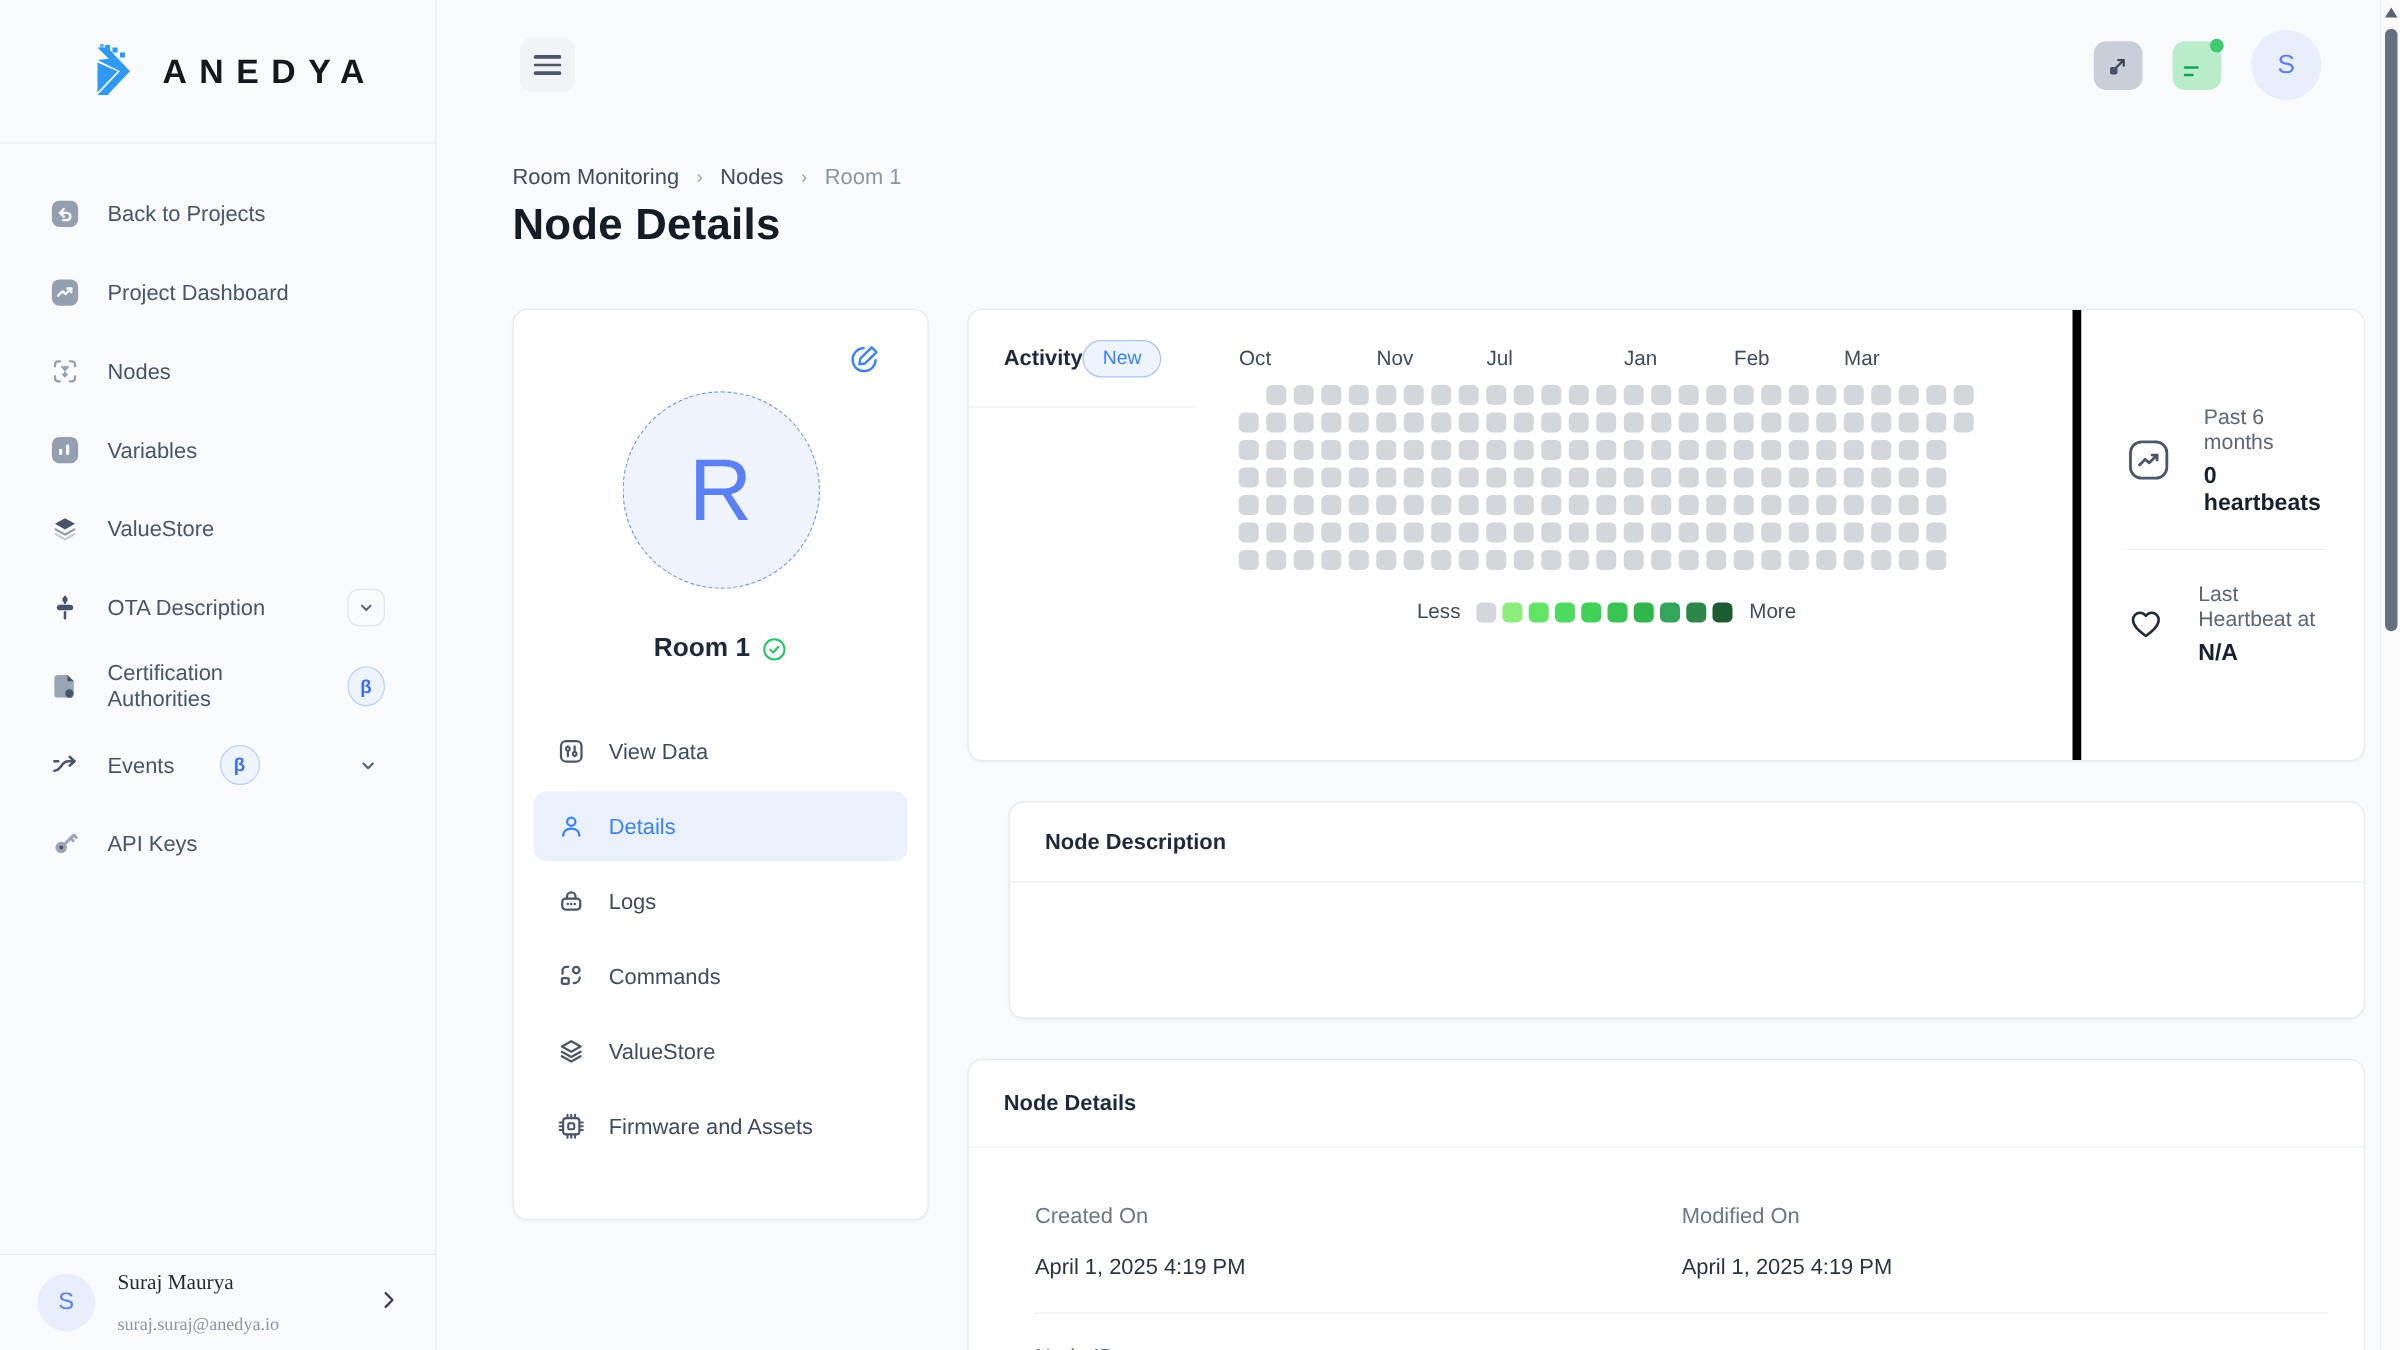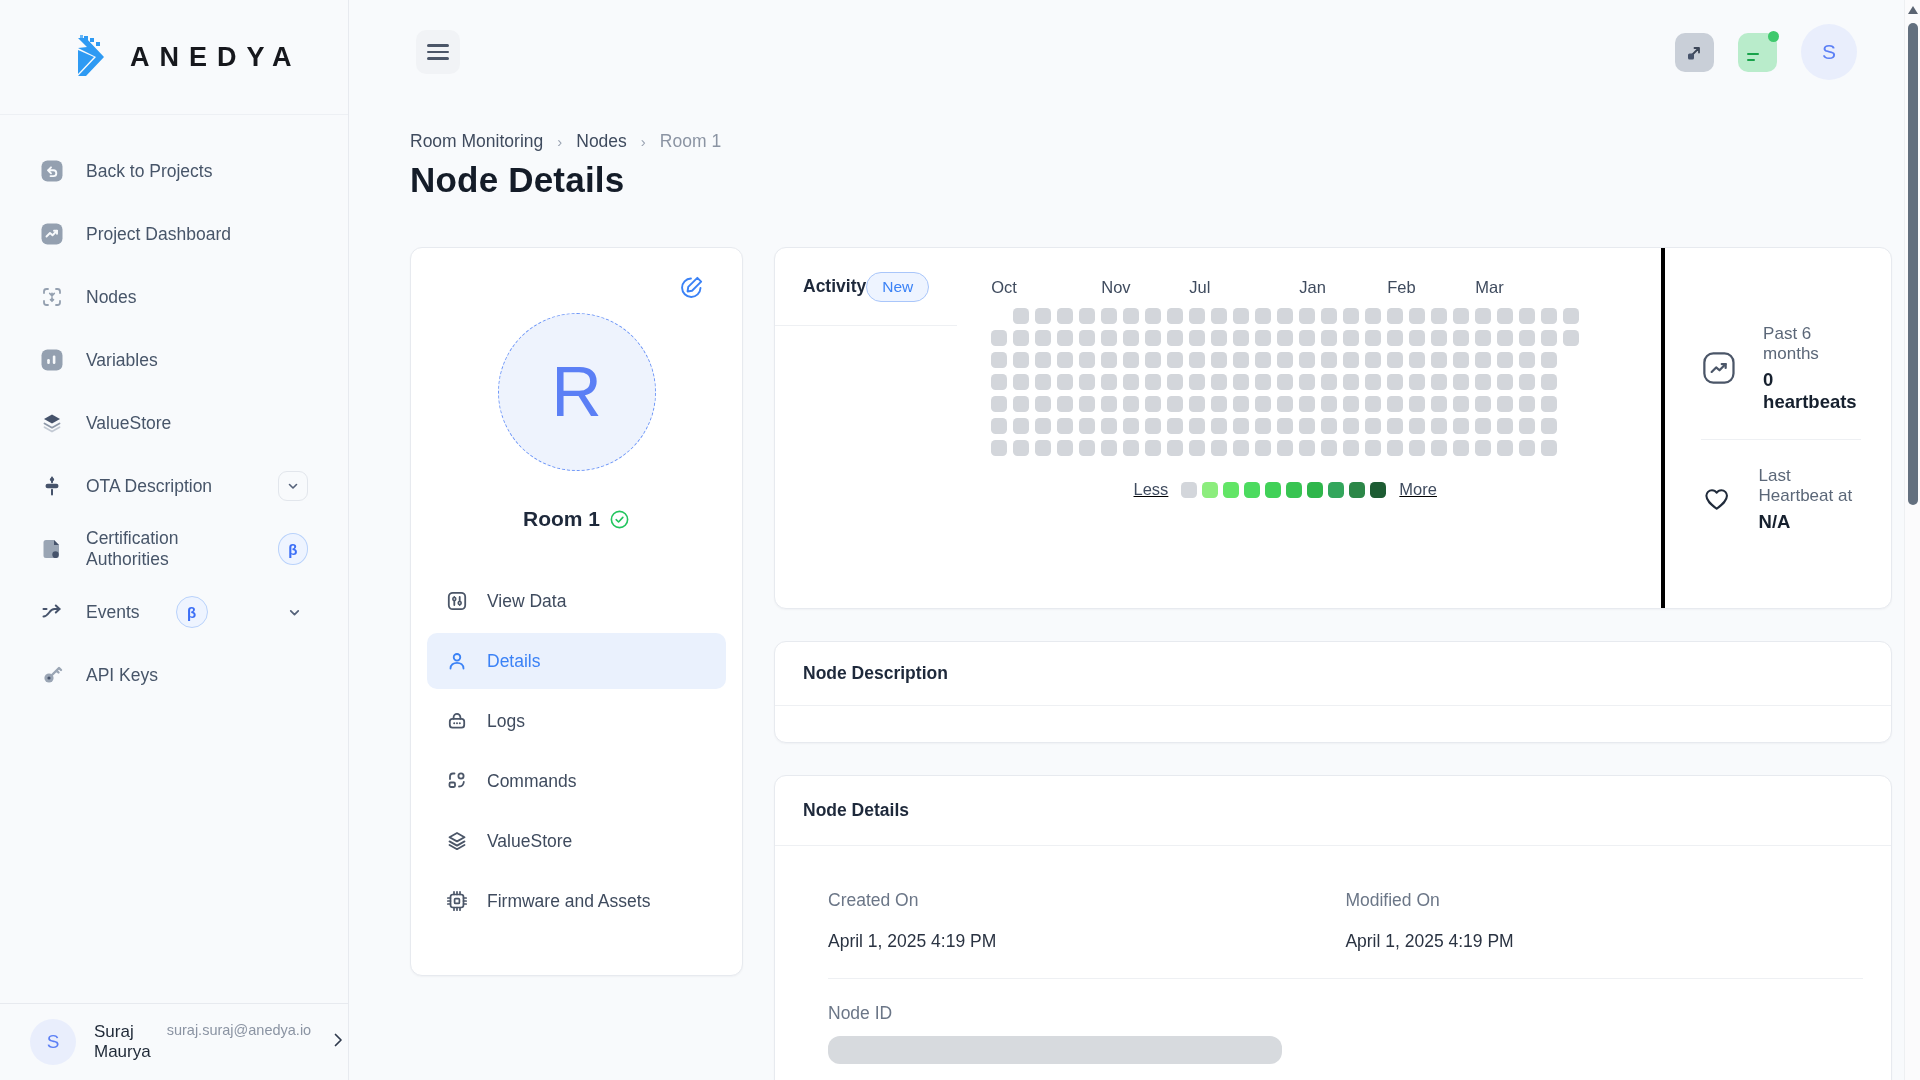--- a/index.html
+++ b/index.html
@@ -14,21 +14,21 @@
   .logo-text { font-size:27px; font-weight:700; letter-spacing:10px; color:#16181d; }
   .nav { padding:36px 24px 0 40px; display:flex; flex-direction:column; gap:23px; flex:1; }
   .nav-item { display:flex; align-items:center; gap:22px; height:40px; cursor:pointer; }
   .nav-item .label { font-size:17.5px; color:#475569; }
   .badge-beta { display:inline-flex; align-items:center; justify-content:center; width:32px; height:32px; border-radius:50%; border:1px solid #b9d2fb; background:#eef4ff; color:#3b6ef6; font-size:15px; font-weight:700; margin-left:14px; }
   .chev-box { width:30px; height:30px; border:1px solid #e2e6ec; border-radius:9px; display:flex; align-items:center; justify-content:center; margin-left:auto; margin-right:16px; }
   .chev-plain { margin-left:auto; margin-right:22px; display:flex; align-items:center; }
   .icon-sq { width:24px; height:24px; flex:none; }
   .user-card { border-top:1px solid #e7eaef; height:77px; display:flex; align-items:center; padding:0 28px 0 30px; gap:18px; cursor:pointer; }
   .user-avatar { width:46px; height:46px; border-radius:50%; background:#e9eefc; color:#5b7ff5; font-size:19px; display:flex; align-items:center; justify-content:center; flex:none; }
-  .user-meta { display:flex; flex-direction:row; gap:16px; }
+  .user-meta { display:flex; flex-direction:column; gap:16px;font-family:Liberation Serif, serif; }
   .user-name { font-size:17px; color:#1f2937; font-weight:500; }
   .user-email { font-size:14.5px; color:#8b94a3; }
   .user-chev { margin-left:auto; }
 
   
   .main { flex:1; padding:24px 63px 0 61px; display:flex; flex-direction:column; overflow:hidden; }
   .topbar { display:flex; align-items:center; }
   .hamburger { width:44px; height:44px; margin-left:6px; background:#f1f3f6; border:none; border-radius:10px; display:flex; flex-direction:column; justify-content:center; align-items:center; gap:4px; cursor:pointer; }
   .hamburger span { display:block; width:22px; height:2.6px; background:#4b5668; border-radius:2px; }
   .top-actions { margin-left:auto; display:flex; align-items:center; gap:24px; }
@@ -63,41 +63,41 @@
   .menu-item.active { background:#eaf1fd; }
   .menu-item.active .mi-label { color:#3b82f6; }
 
   
   .right-col { flex:1; display:flex; flex-direction:column; gap:32px; }
   .activity-card { height:362px; display:flex; flex-direction:row; }
   .card-head { height:78px; display:flex; align-items:center; padding:0 28px; border-bottom:1px solid #eef0f3; }
   .card-head-title { font-size:17.5px; font-weight:700; color:#1e293b; }
   .badge-new { margin-left:auto; border:1px solid #a9c6fa; background:#eef4ff; color:#3b82f6; font-size:15.5px; padding:5px 15px; border-radius:999px; }
   .activity-body { flex:1; display:flex; min-height:0; }
-  .heat-zone { width:708px; min-width:708px; padding:30px 0 0 34px; display:flex; flex-direction:column; border-right:4px solid #000000;text-decoration:underline; }
+  .heat-zone { width:708px; min-width:708px; padding:30px 0 0 34px; display:flex; flex-direction:column; border-right:7px solid #000000; }
   .months { position:relative; height:26px; width:588px; }
   .months span { position:absolute; top:0; font-size:16.5px; color:#3f4b5e; }
   .heatgrid { display:flex; gap:6px; margin-top:4px; }
   .hm-col { display:flex; flex-direction:column; gap:6px; }
   .hm-cell { width:16px; height:16px; border-radius:4.5px; }
   .hm-cell.hide { visibility:hidden; }
   .legend { width:588px; margin-top:24px; display:flex; align-items:center; justify-content:center; gap:5px; }
   .legend .lg-label { font-size:16.5px; color:#3f4b5e; }
   .legend .lg-label.less { margin-right:8px; }
   .legend .lg-label.more { margin-left:8px; }
   .lg-sq { width:16px; height:16px; border-radius:4.5px; }
   .stats-zone { flex:1; display:flex; flex-direction:column; justify-content:center; padding:0 30px 0 36px; }
   .stat { display:flex; align-items:center; gap:26px; padding:26px 0; }
   .stat + .stat { border-top:1px solid #eef0f3; }
   .stat-texts { display:flex; flex-direction:column; gap:5px; }
   .stat-label { font-size:17px; color:#5b6778; }
   .stat-value { font-size:18.5px; font-weight:700; color:#16202e; }
 
   
-  .desc-card { height:102px; display:flex; flex-direction:column; }
+  .desc-card { height:174px; display:flex; flex-direction:column;margin-left:33px; }
   .desc-head { height:64px; display:flex; align-items:center; padding:0 28px; border-bottom:1px solid #eef0f3; }
   .details-card { min-height:320px; display:flex; flex-direction:column; }
   .details-head { height:70px; display:flex; align-items:center; padding:0 28px; border-bottom:1px solid #eef0f3; }
   .details-body { padding:44px 28px 0 53px; }
   .fields-grid { display:flex; }
   .field { width:50%; display:flex; flex-direction:column; gap:20px; }
   .field-label { font-size:17.5px; color:#6b7687; }
   .field-value { font-size:17.5px; color:#2a3342; }
   .details-divider { margin-top:26px; border-top:1px solid #eef0f3; }
   .nodeid-label { margin-top:24px; font-size:17.5px; color:#6b7687; }

